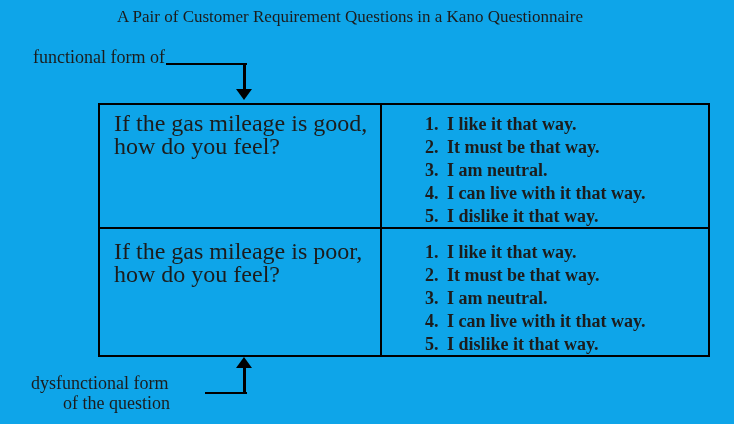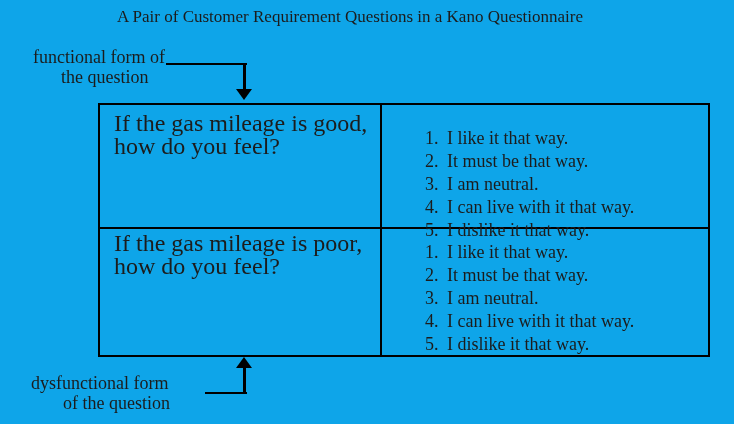--- a/index.html
+++ b/index.html
@@ -85,44 +85,44 @@
   .cell {
     box-sizing: border-box;
   }
   .q-cell {
     width: 282px;
     border-right: 2px solid #000000;
     padding: 7px 10px 0 14px;
     font-size: 24px;
     line-height: 23px;
   }
-  .t-row.second .q-cell { padding-top: 3px; }
+  .t-row.second .q-cell { padding-top: 11px; }
   .a-cell {
     flex: 1;
-    padding: 22px 4px 0 43px;
+    padding: 8px 4px 0 43px;
     font-size: 18px;
     line-height: 23px;
+    font-weight: bold;
   }
   .t-row.second .a-cell { padding-top: 12px; }
   .answer-row { white-space: nowrap; }
   .num {
     display: inline-block;
     width: 22px;
   }
 </style>
 </head>
 <body>
 
 <div class="canvas">
 
   <div class="title">A Pair of Customer Requirement Questions in a Kano Questionnaire</div>
 
   <div class="side-label label-functional">
     <div class="line1">functional form of</div>
-    <div class="line2">the question</div>
   </div>
 
   <div class="connector-h func-h"></div>
   <div class="connector-v func-v"></div>
   <div class="arrow-down"></div>
 
   <div class="kano-table">
 
     <div class="t-row first">
       <div class="cell q-cell">

